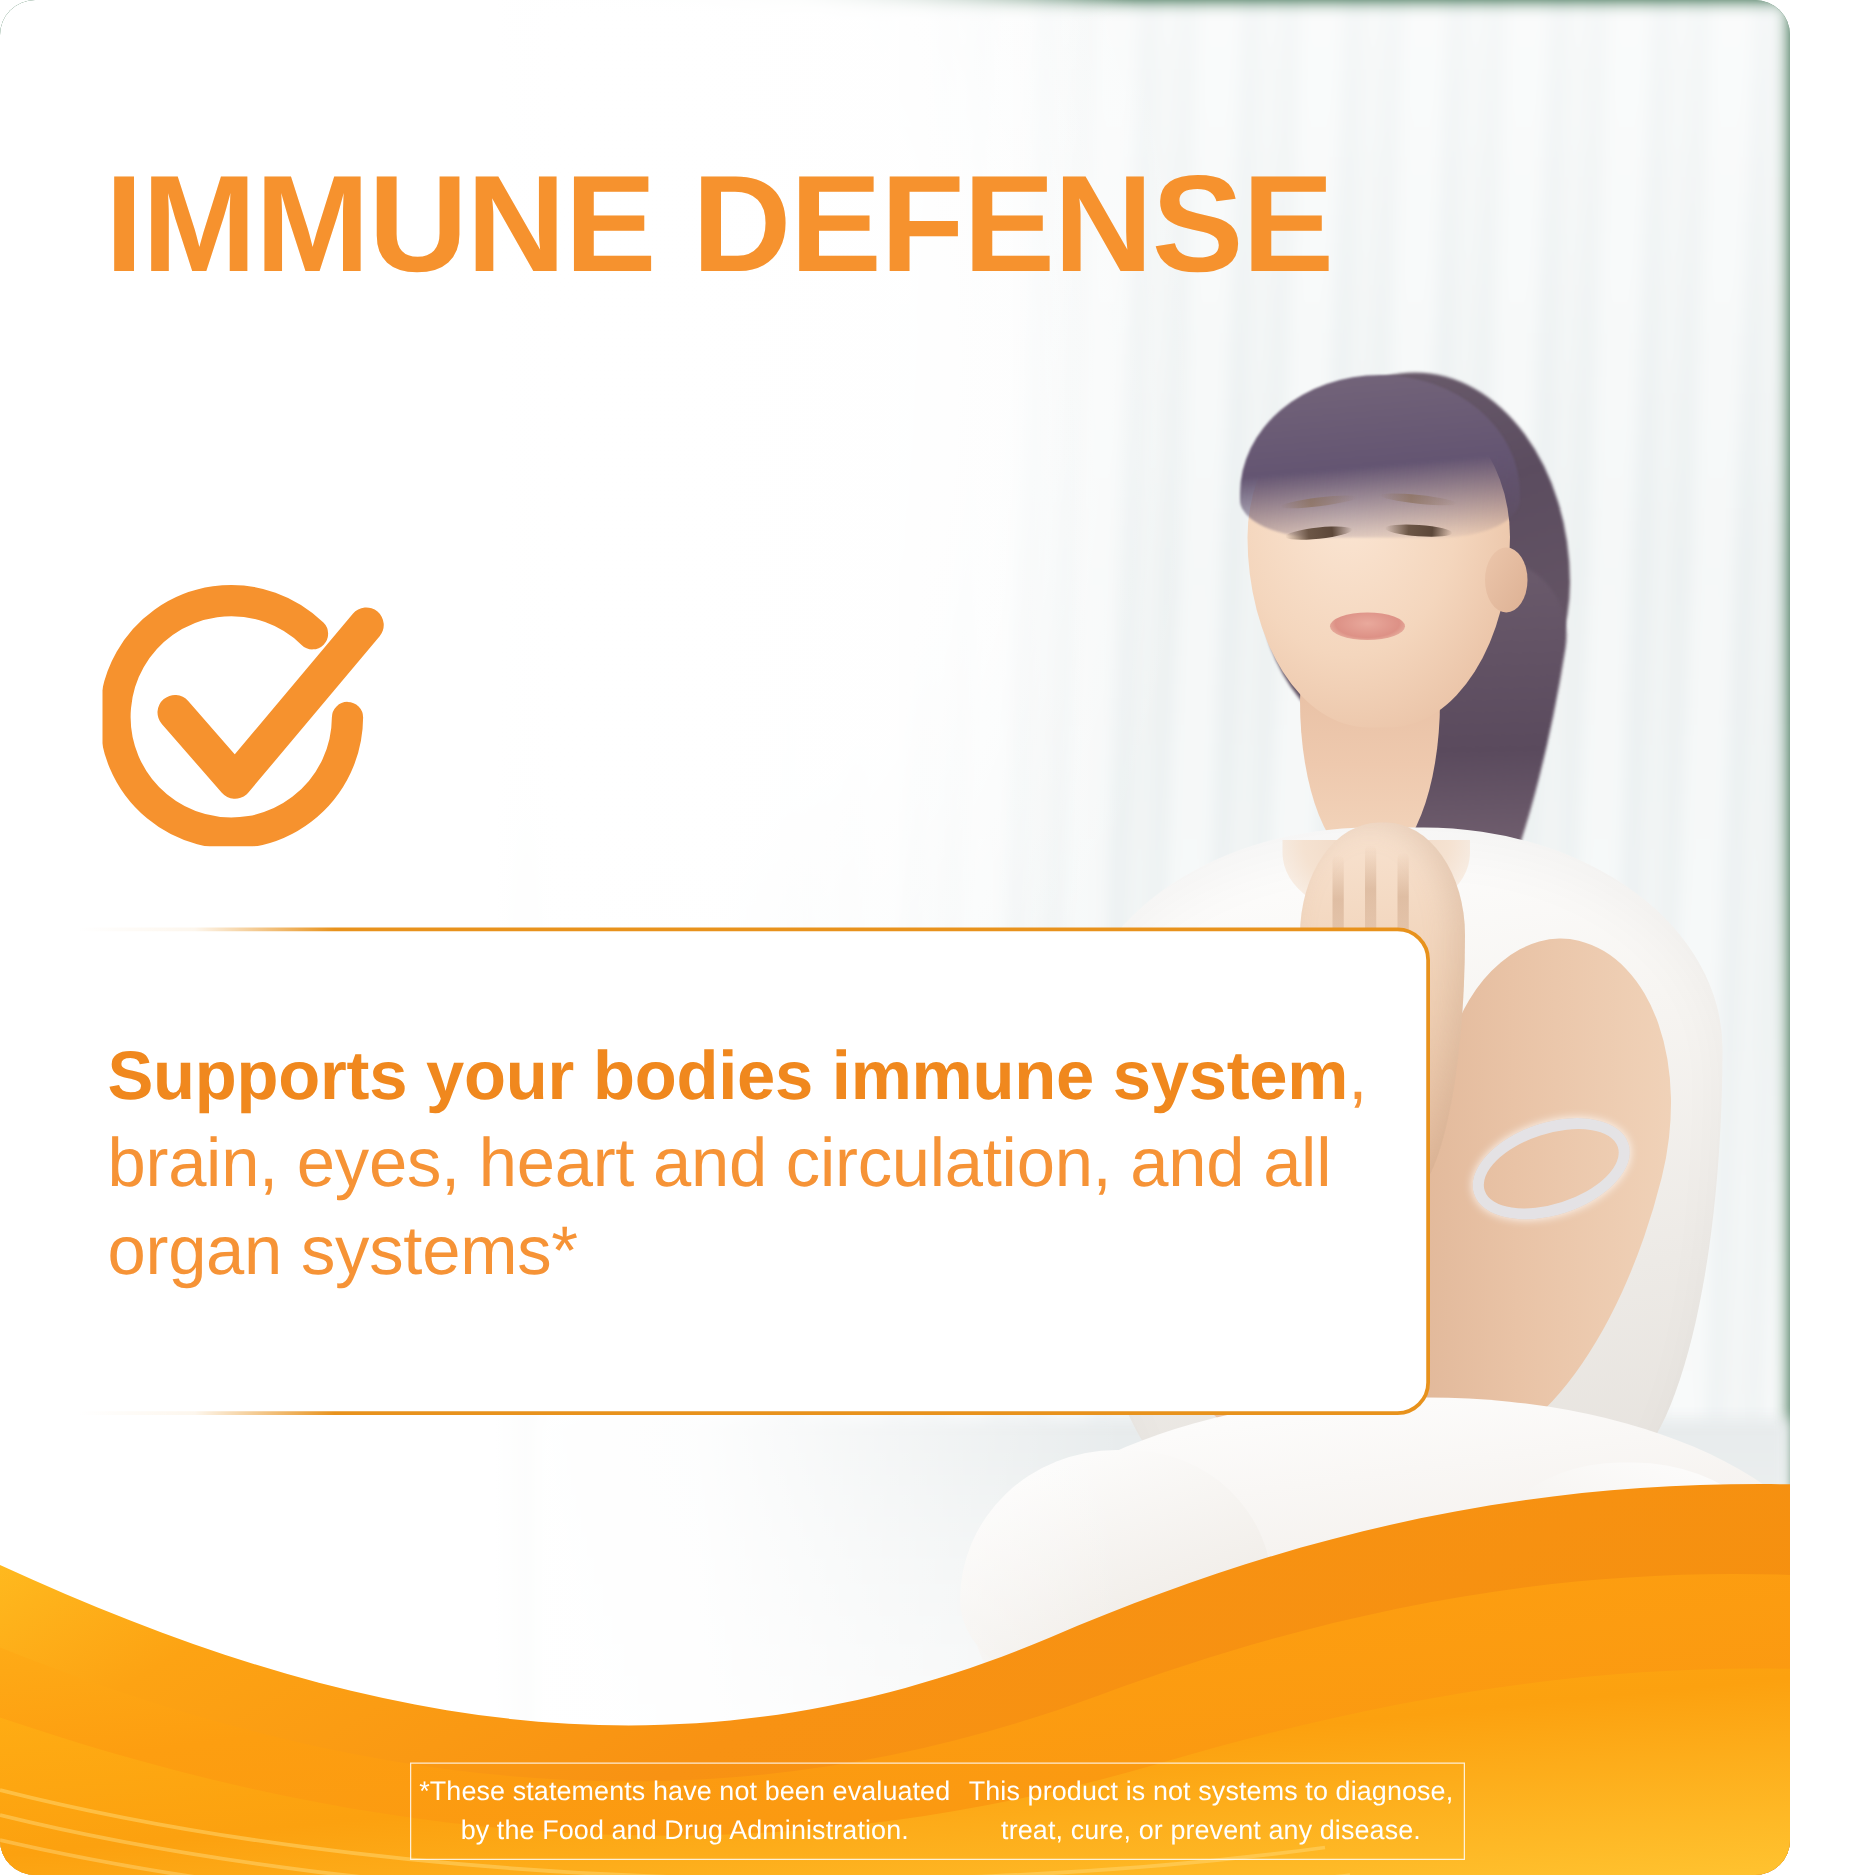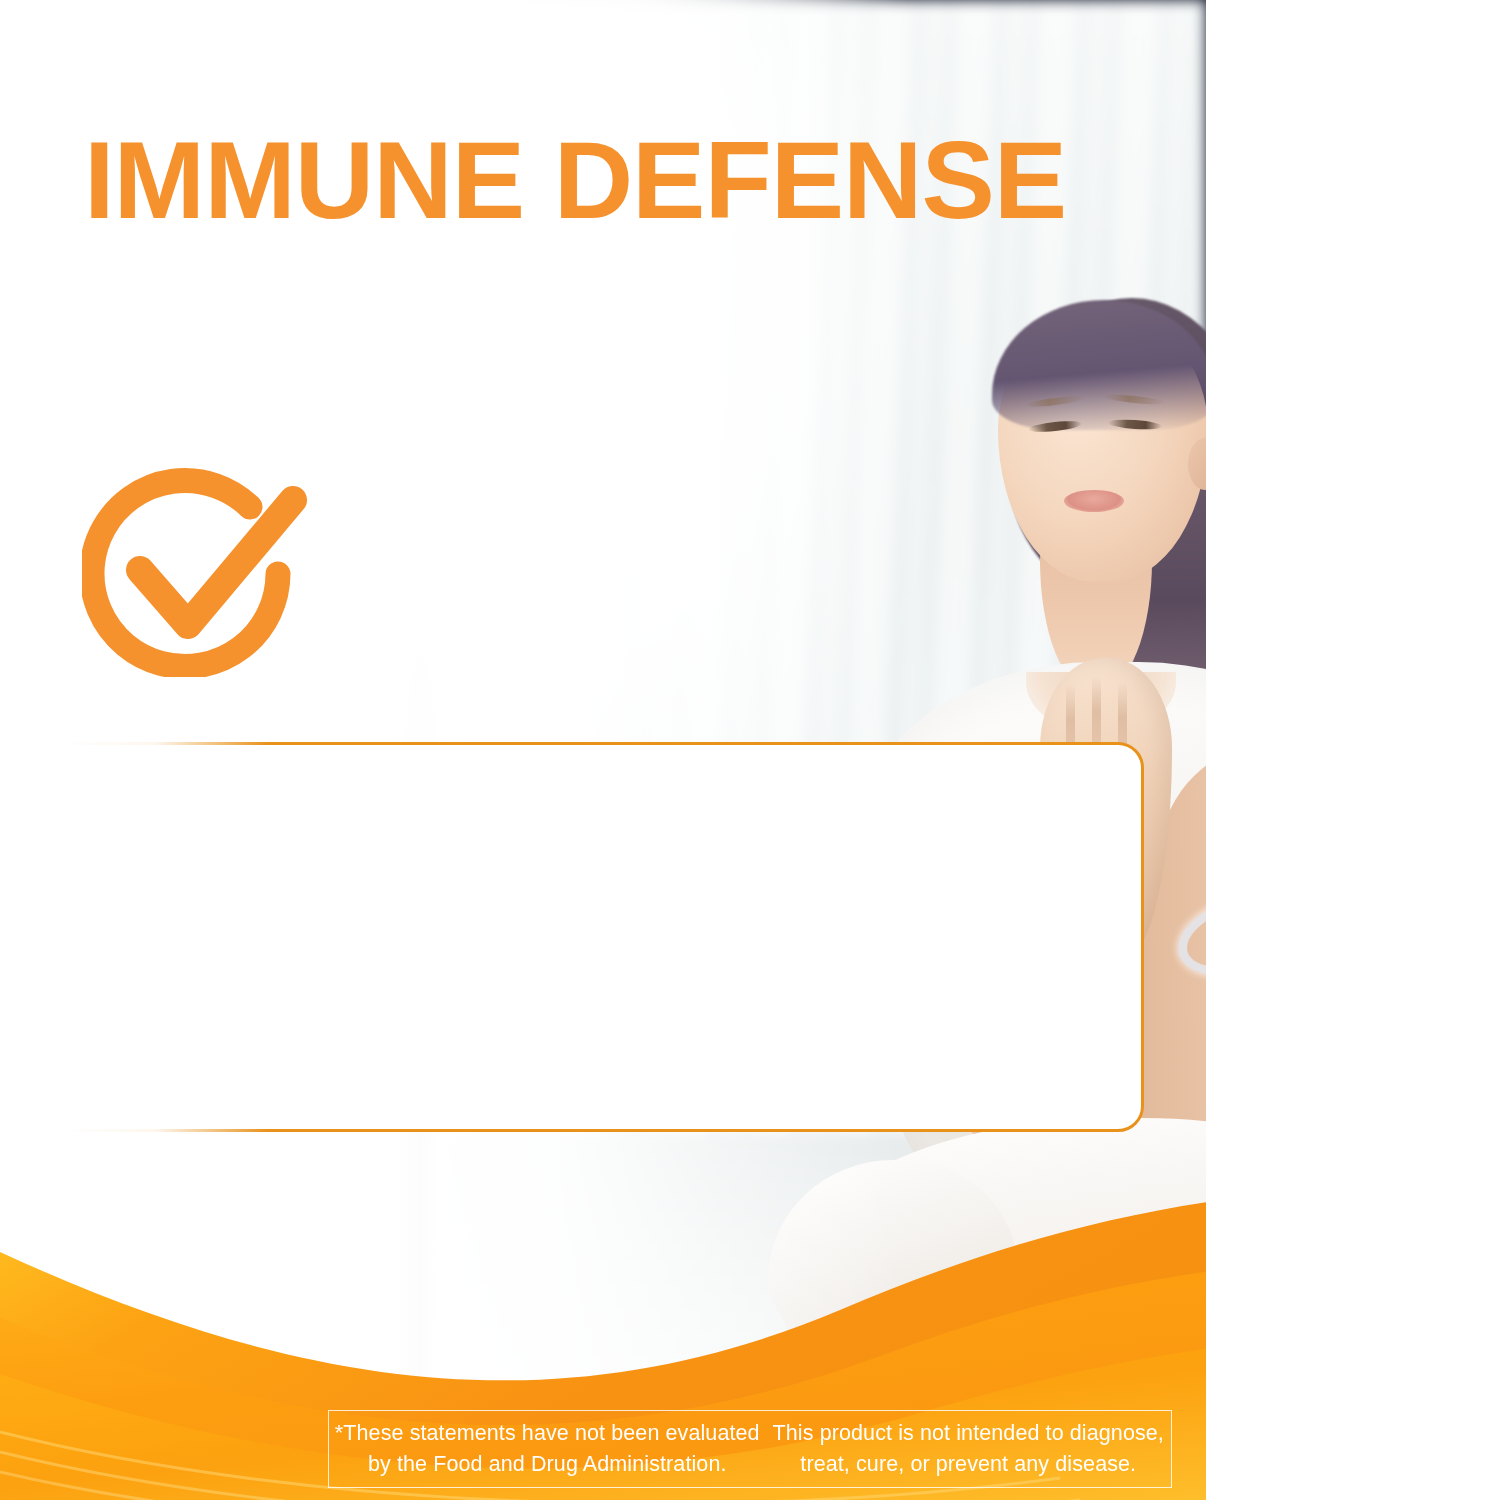--- a/index.html
+++ b/index.html
@@ -6,24 +6,25 @@
     margin: 0;
     padding: 0;
     background: #ffffff;
   }
   body {
     font-family: "Liberation Sans", sans-serif;
   }
 
   #poster {
     position: relative;
-    width: 1206px;
+    width: 1432px;
     height: 1500px;
     overflow: hidden;
-    background: #0f172a;
+    background: #14532d;
+    border-radius: 28px;
   }
 
   
   .photo-layer {
     position: absolute;
     inset: 0;
     overflow: hidden;
   }
   
   .bg-room {
@@ -329,20 +330,23 @@
     <span class="ln">IMMUNE DEFENSE</span>
   </div>
 
   <svg class="check-icon" viewBox="0 0 230 215">
     <path d="M168 45 A 93 93 0 1 0 196 112" fill="none" stroke="#F6922E" stroke-width="25" stroke-linecap="round"></path>
     <path d="M58 108 L 106 163 L 211 38" fill="none" stroke="#F6922E" stroke-width="28" stroke-linecap="round" stroke-linejoin="round"></path>
   </svg>
 
   <div class="card"></div>
   <div class="card-fade"></div>
+  <div class="card-text">
+    <b>Supports your bodies immune system</b><span>, brain, eyes, heart and circulation, and all organ systems*</span>
+  </div>
 
   <div class="wave-wrap">
     <svg width="1500" height="340" viewBox="0 0 1500 340" preserveAspectRatio="none">
       <defs>
         <linearGradient id="gDeep" x1="0" y1="0" x2="1" y2="0.35">
           <stop offset="0%" stop-color="#FFC223"></stop>
           <stop offset="22%" stop-color="#FDA313"></stop>
           <stop offset="55%" stop-color="#F89213"></stop>
           <stop offset="100%" stop-color="#F5900F"></stop>
         </linearGradient>
@@ -365,16 +369,16 @@
       <path d="M0,214 C 340,330 640,336 930,250 C 1140,188 1320,166 1500,178 L1500,340 L0,340 Z" fill="url(#gTop)"></path>
 
       <path d="M0,272 C 300,348 720,364 1060,318" fill="none" stroke="rgba(255,214,110,0.55)" stroke-width="3"></path>
       <path d="M0,292 C 300,366 740,382 1080,340" fill="none" stroke="rgba(255,222,130,0.45)" stroke-width="3"></path>
       <path d="M0,312 C 300,382 760,398 1110,360" fill="none" stroke="rgba(255,228,150,0.38)" stroke-width="3"></path>
     </svg>
   </div>
 
   <div class="disclaimer">
     <span>*These statements have not been evaluated by the Food and Drug Administration.</span>
-    <span>This product is not intended to diagnose, treat, cure, or prevent any disease.</span>
+    <span>This product is not systems to diagnose, treat, cure, or prevent any disease.</span>
   </div>
 
 </div>
 
 </body></html>

